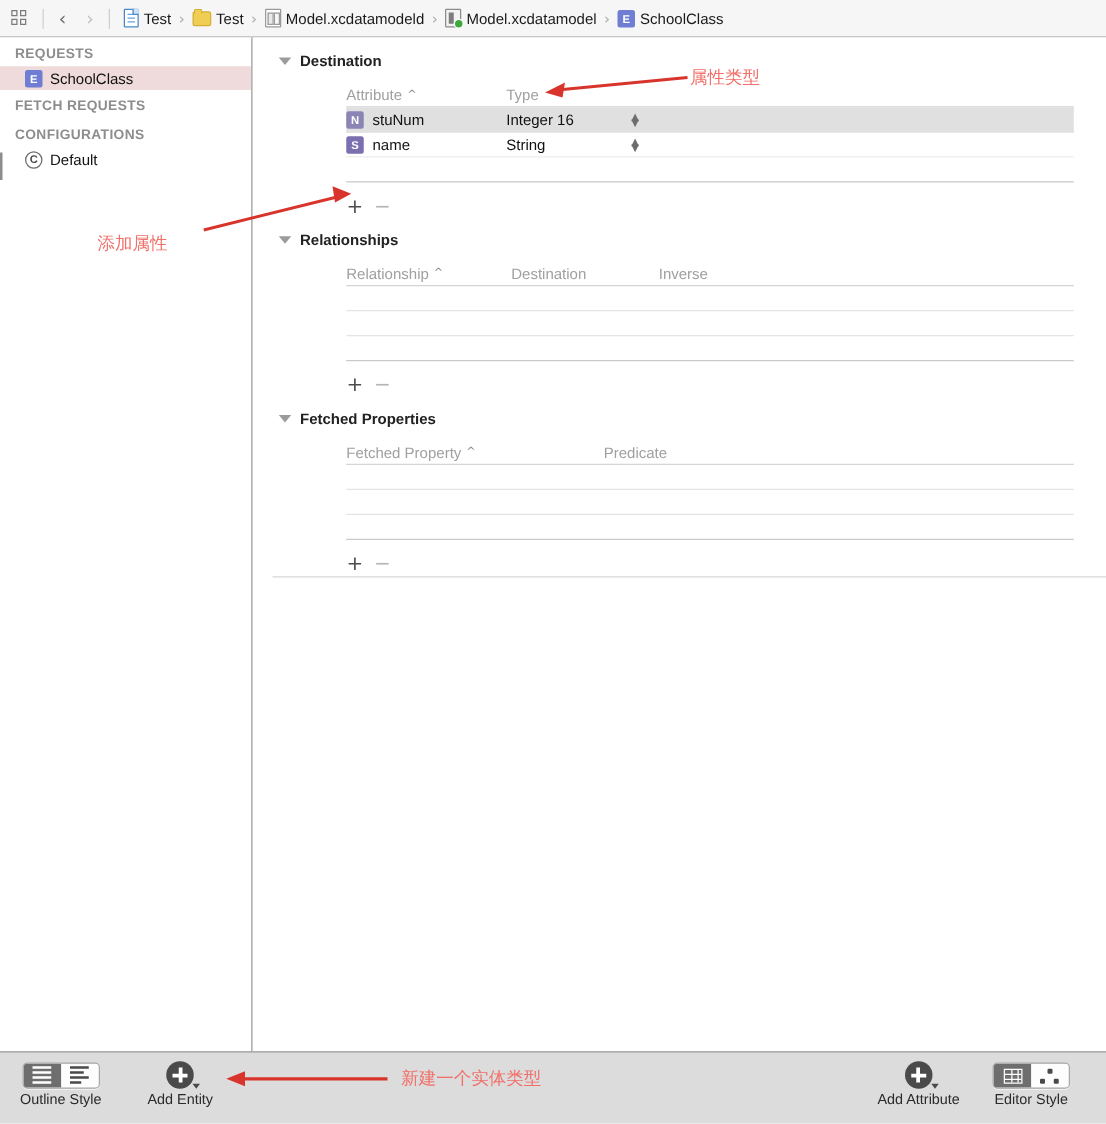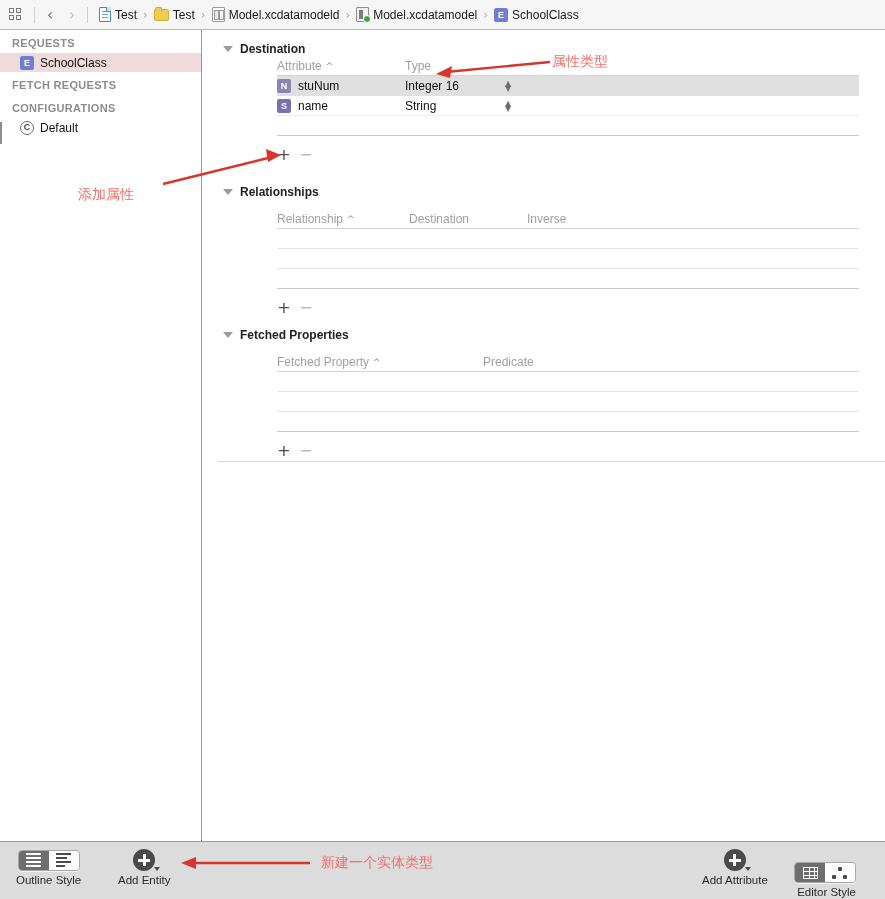--- a/index.html
+++ b/index.html
@@ -538,21 +538,21 @@
 <div class="gutter-mark"></div>
 
 <div class="editor">
 
   <div class="section" style="top:12px;">
     <div class="sec-title">
       <span class="tri"></span>
       <span>Destination</span>
     </div>
 
-    <div class="tbl" style="">
+    <div class="tbl" style="margin-top:10px;">
       <div class="tbl-head">
         <div class="col" style="width:128px;">
           <span>Attribute</span>
           <span class="sortcaret">^</span>
         </div>
         <div class="col" style="flex:1;">
           <span>Type</span>
         </div>
       </div>
 
@@ -684,21 +684,21 @@
     <div class="bb-label">Add Entity</div>
   </div>
 
   <div class="bb-item" style="left:702px; top:7px;">
     <div class="plus-circle">
       <span class="dropcaret"></span>
     </div>
     <div class="bb-label">Add Attribute</div>
   </div>
 
-  <div class="bb-item" style="left:794px; top:20px;align-items:flex-end;">
+  <div class="bb-item" style="left:794px; top:8px;">
     <div class="segctl">
       <div class="seg on">
         <div class="gridglyph"></div>
       </div>
       <div class="seg">
         <div class="graphglyph">
             <i></i>
             <i></i>
             <i></i>
           </div>

